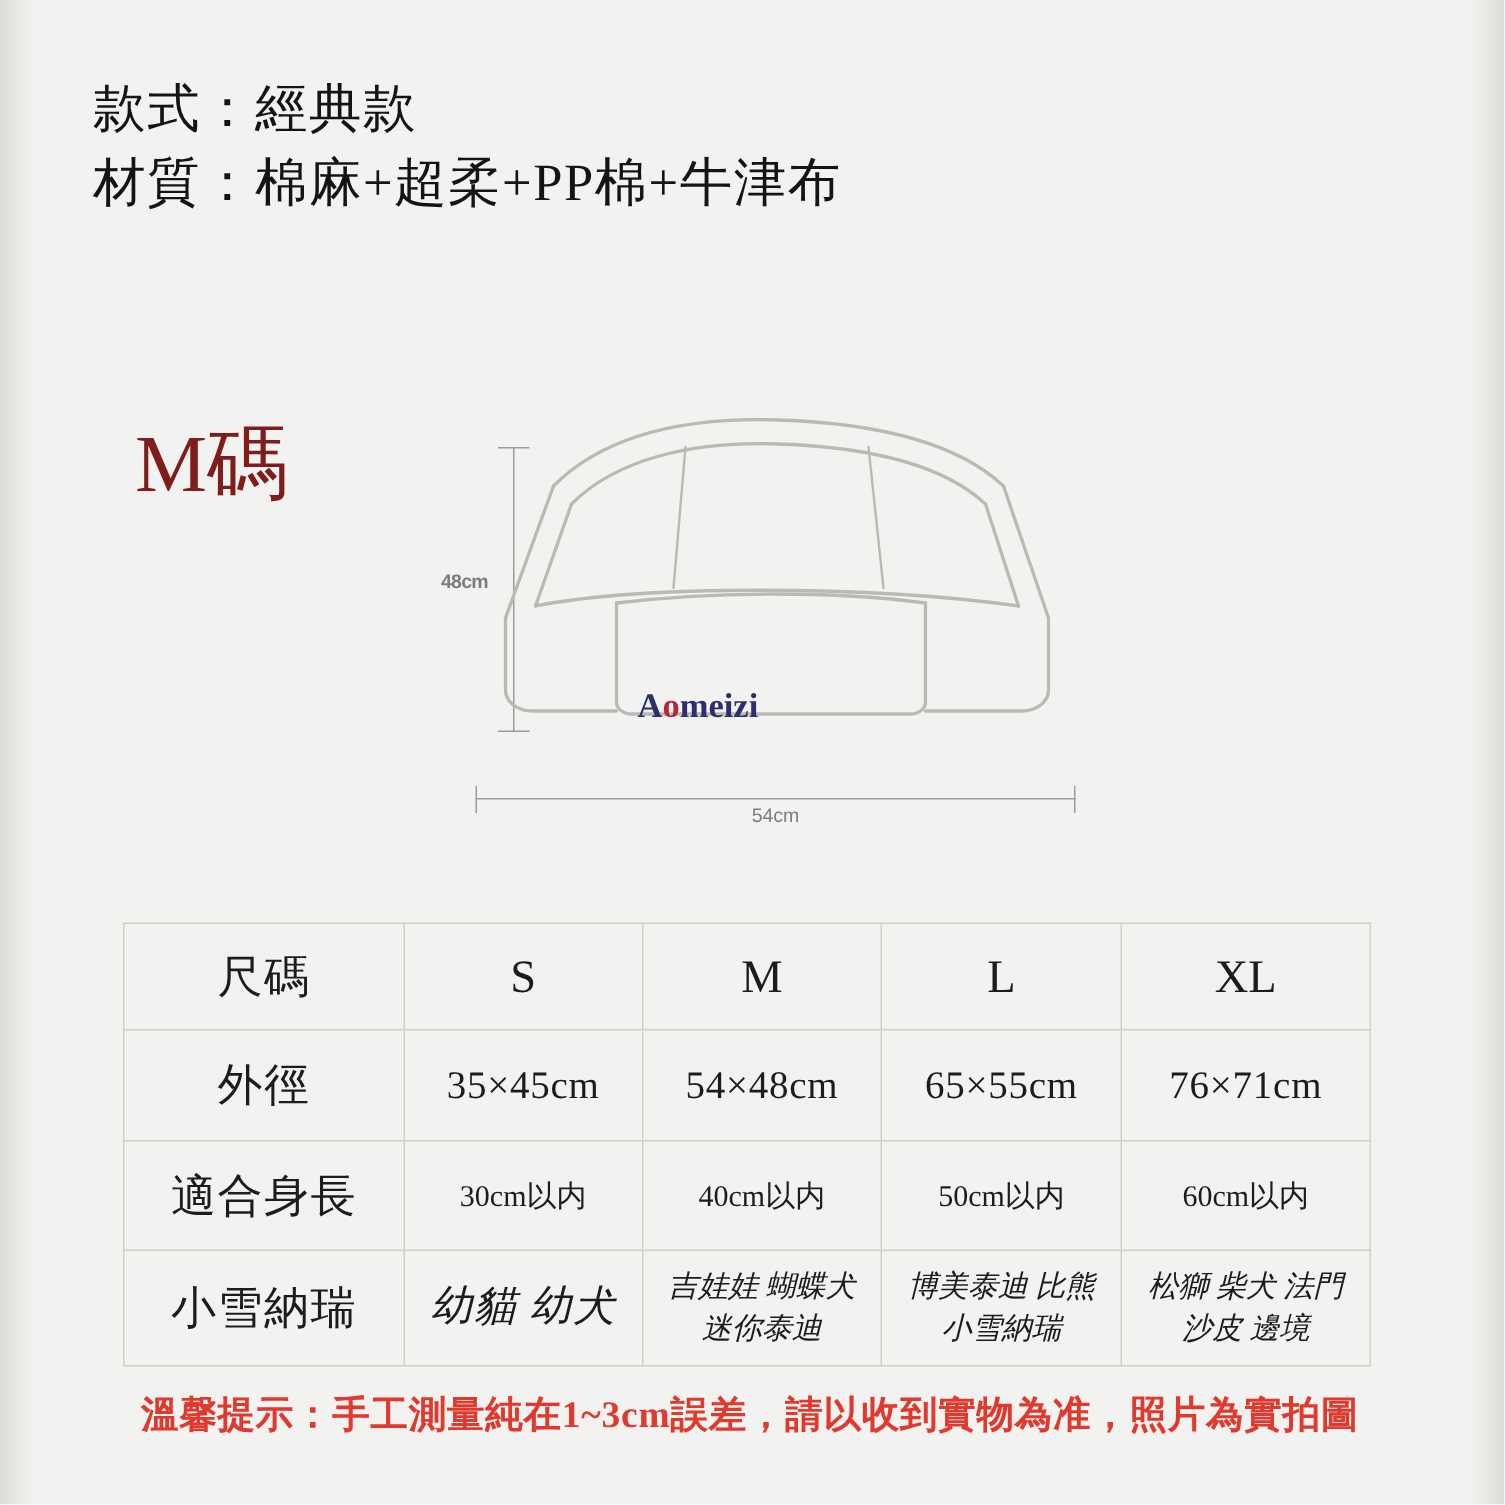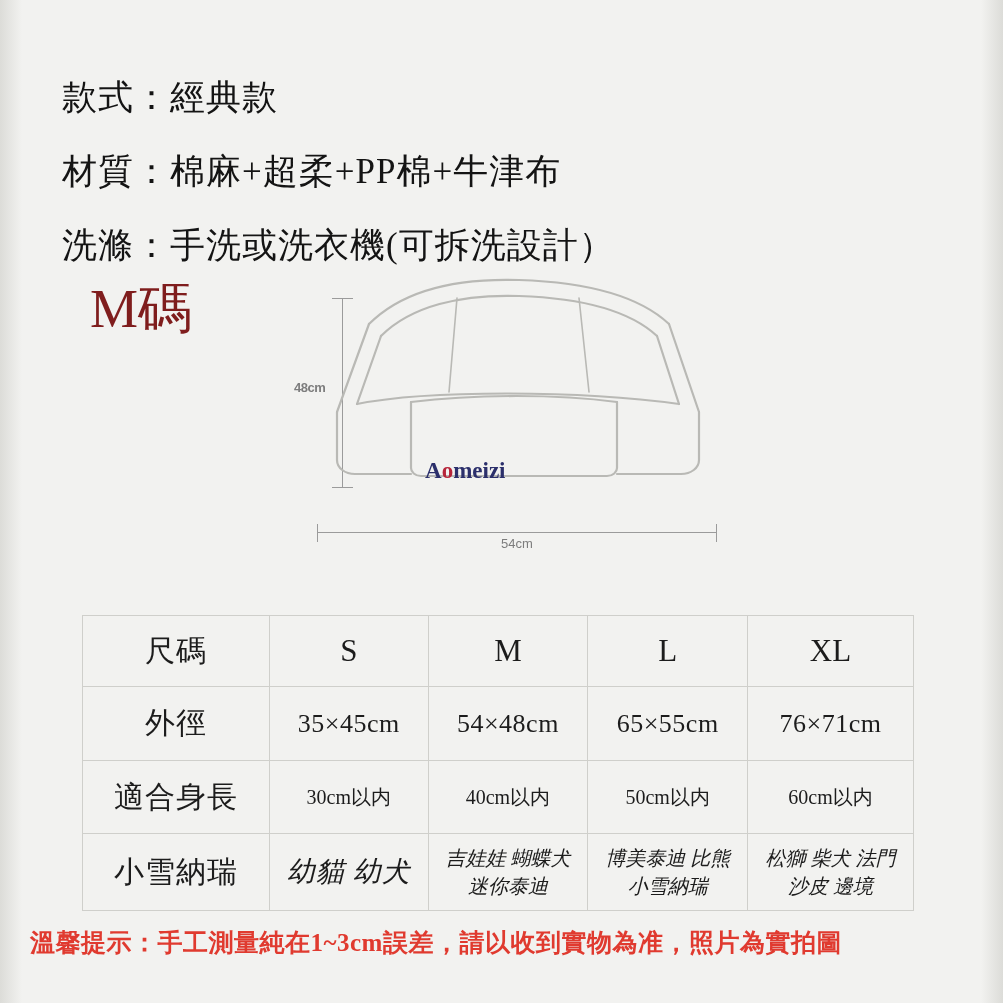--- a/index.html
+++ b/index.html
@@ -34,21 +34,20 @@
     top: 48px;
     width: 860px;
   }
   .spec-line {
     font-family: "Liberation Serif", serif;
     font-size: 35px;
     line-height: 49px;
     letter-spacing: 1px;
     white-space: nowrap;
     color: #141414;
-    margin-top: 25px;
   }
 
   
   .diagram {
     position: absolute;
     left: 62px;
     top: 262px;
     width: 880px;
     height: 320px;
   }
@@ -202,39 +201,39 @@
     font-size: 28px;
     letter-spacing: 1px;
   }
 
   
   .note {
     position: absolute;
     left: 30px;
     top: 926px;
     width: 940px;
+    text-align: center;
     font-family: "Liberation Serif", serif;
     font-size: 25px;
     letter-spacing: 0.5px;
     color: #e03a2f;
     font-weight: bold;
     white-space: nowrap;
   }
 </style>
 </head>
 <body>
 
 <div class="page">
   <div class="edge-left"></div>
   <div class="edge-right"></div>
 
   <div class="spec-block">
     <div class="spec-line">款式：經典款</div>
     <div class="spec-line">材質：棉麻+超柔+PP棉+牛津布</div>
-    <div class="spec-line">洗滌：手洗或洗衣機(可拆洗設計）</div>
   </div>
 
   <div class="diagram">
     <div class="size-label">M碼</div>
 
     <div class="v-dim">
       <div class="line"></div>
       <div class="cap top"></div>
       <div class="cap bottom"></div>
       <div class="txt">48cm</div>

